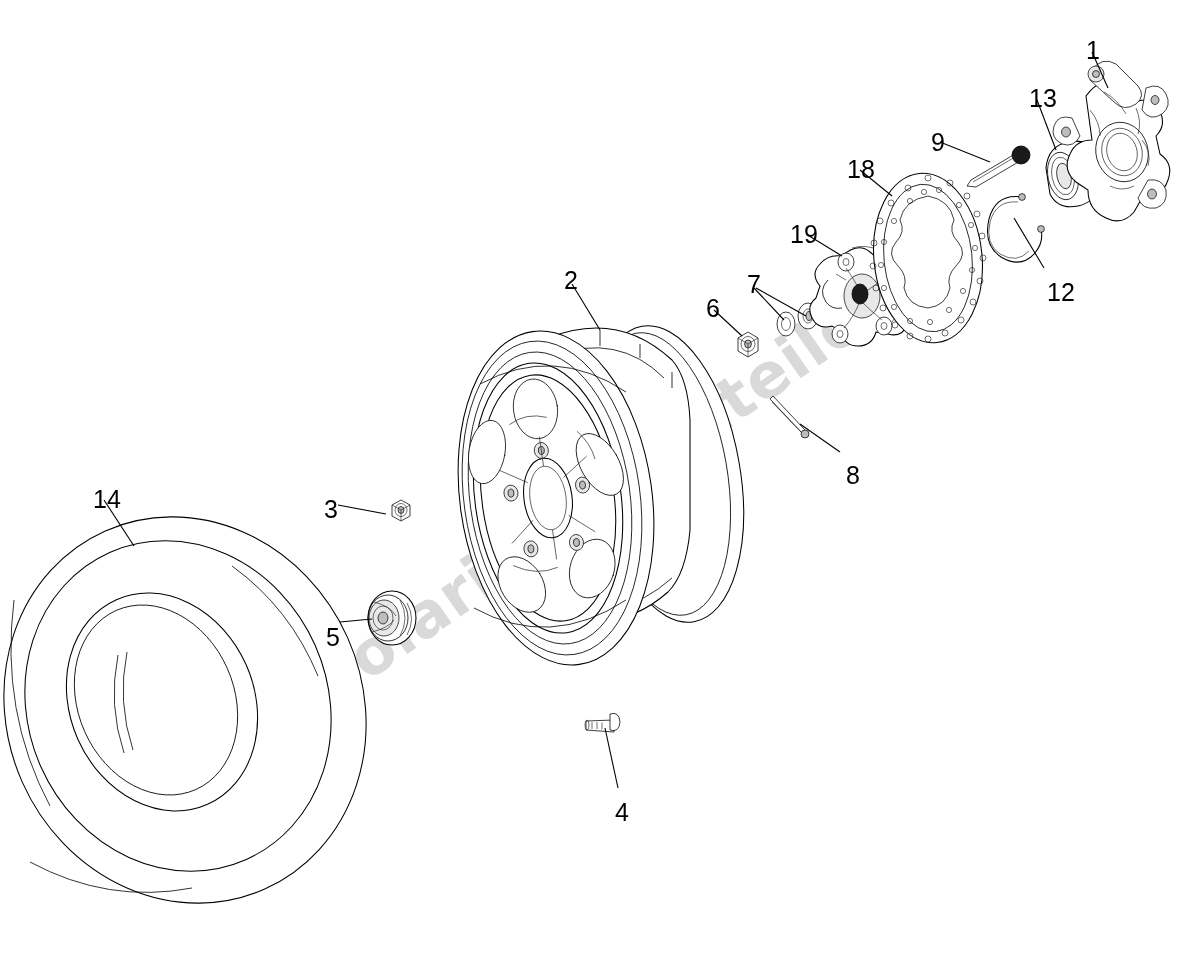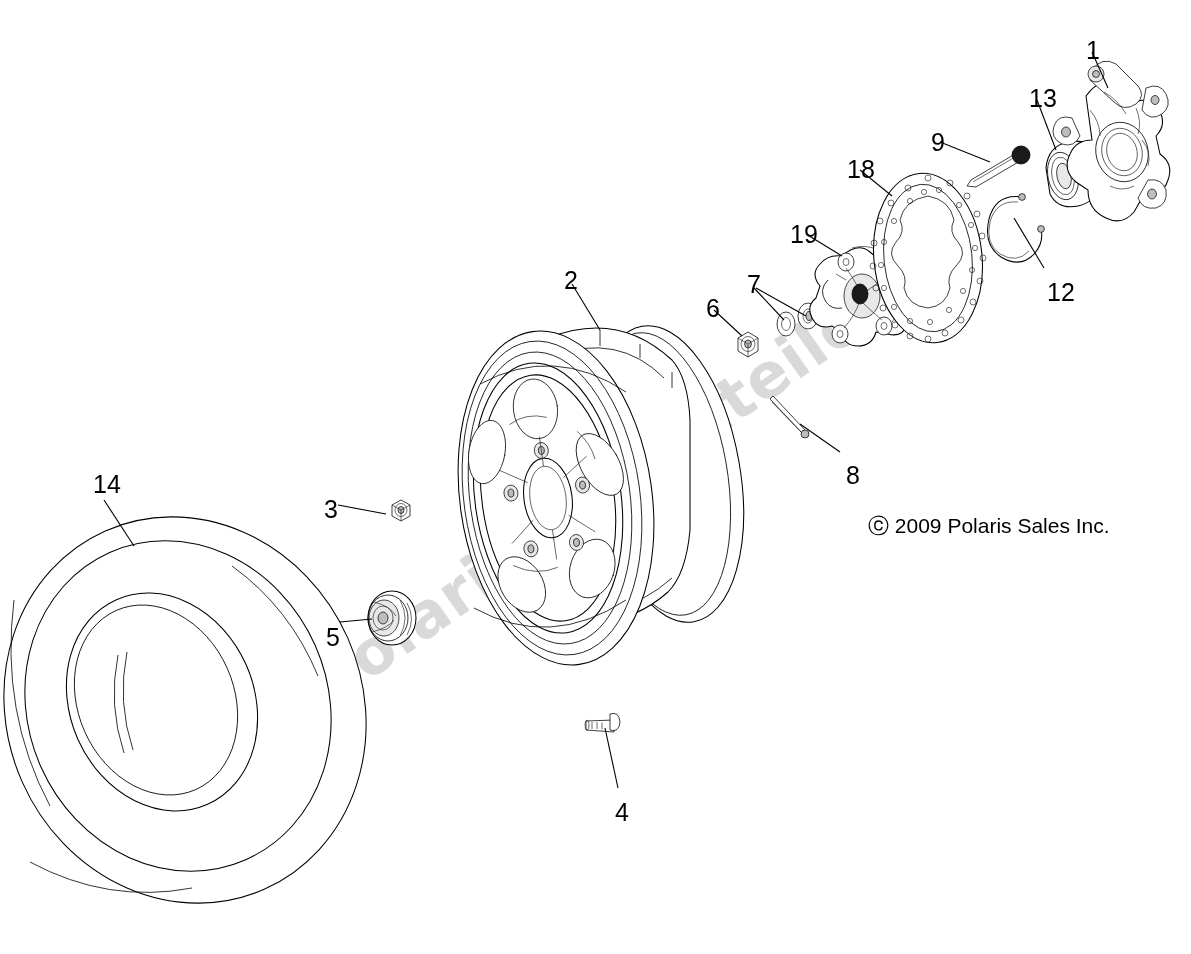--- a/index.html
+++ b/index.html
@@ -316,18 +316,17 @@
       <div class="lbl" style="left: 615px; top: 800px;">4</div>
       <div class="lbl" style="left: 326px; top: 625px;">5</div>
       <div class="lbl" style="left: 706px; top: 296px;">6</div>
       <div class="lbl" style="left: 747px; top: 272px;">7</div>
       <div class="lbl" style="left: 846px; top: 463px;">8</div>
       <div class="lbl" style="left: 931px; top: 130px;">9</div>
       <div class="lbl" style="left: 790px; top: 222px;">19</div>
       <div class="lbl" style="left: 847px; top: 157px;">18</div>
       <div class="lbl" style="left: 1047px; top: 280px;">12</div>
       <div class="lbl" style="left: 1029px; top: 86px;">13</div>
-      <div class="lbl" style="left: 93px; top: 472px;">14</div>
+      <div class="lbl" style="left: 93px; top: 487px;">14</div>
     </div>
 
-  <div class="copy" style="left:868px;top:512px;">ⓒ 2009 Polaris Sales Inc.</div>
 
 </div>
 
 </body></html>

